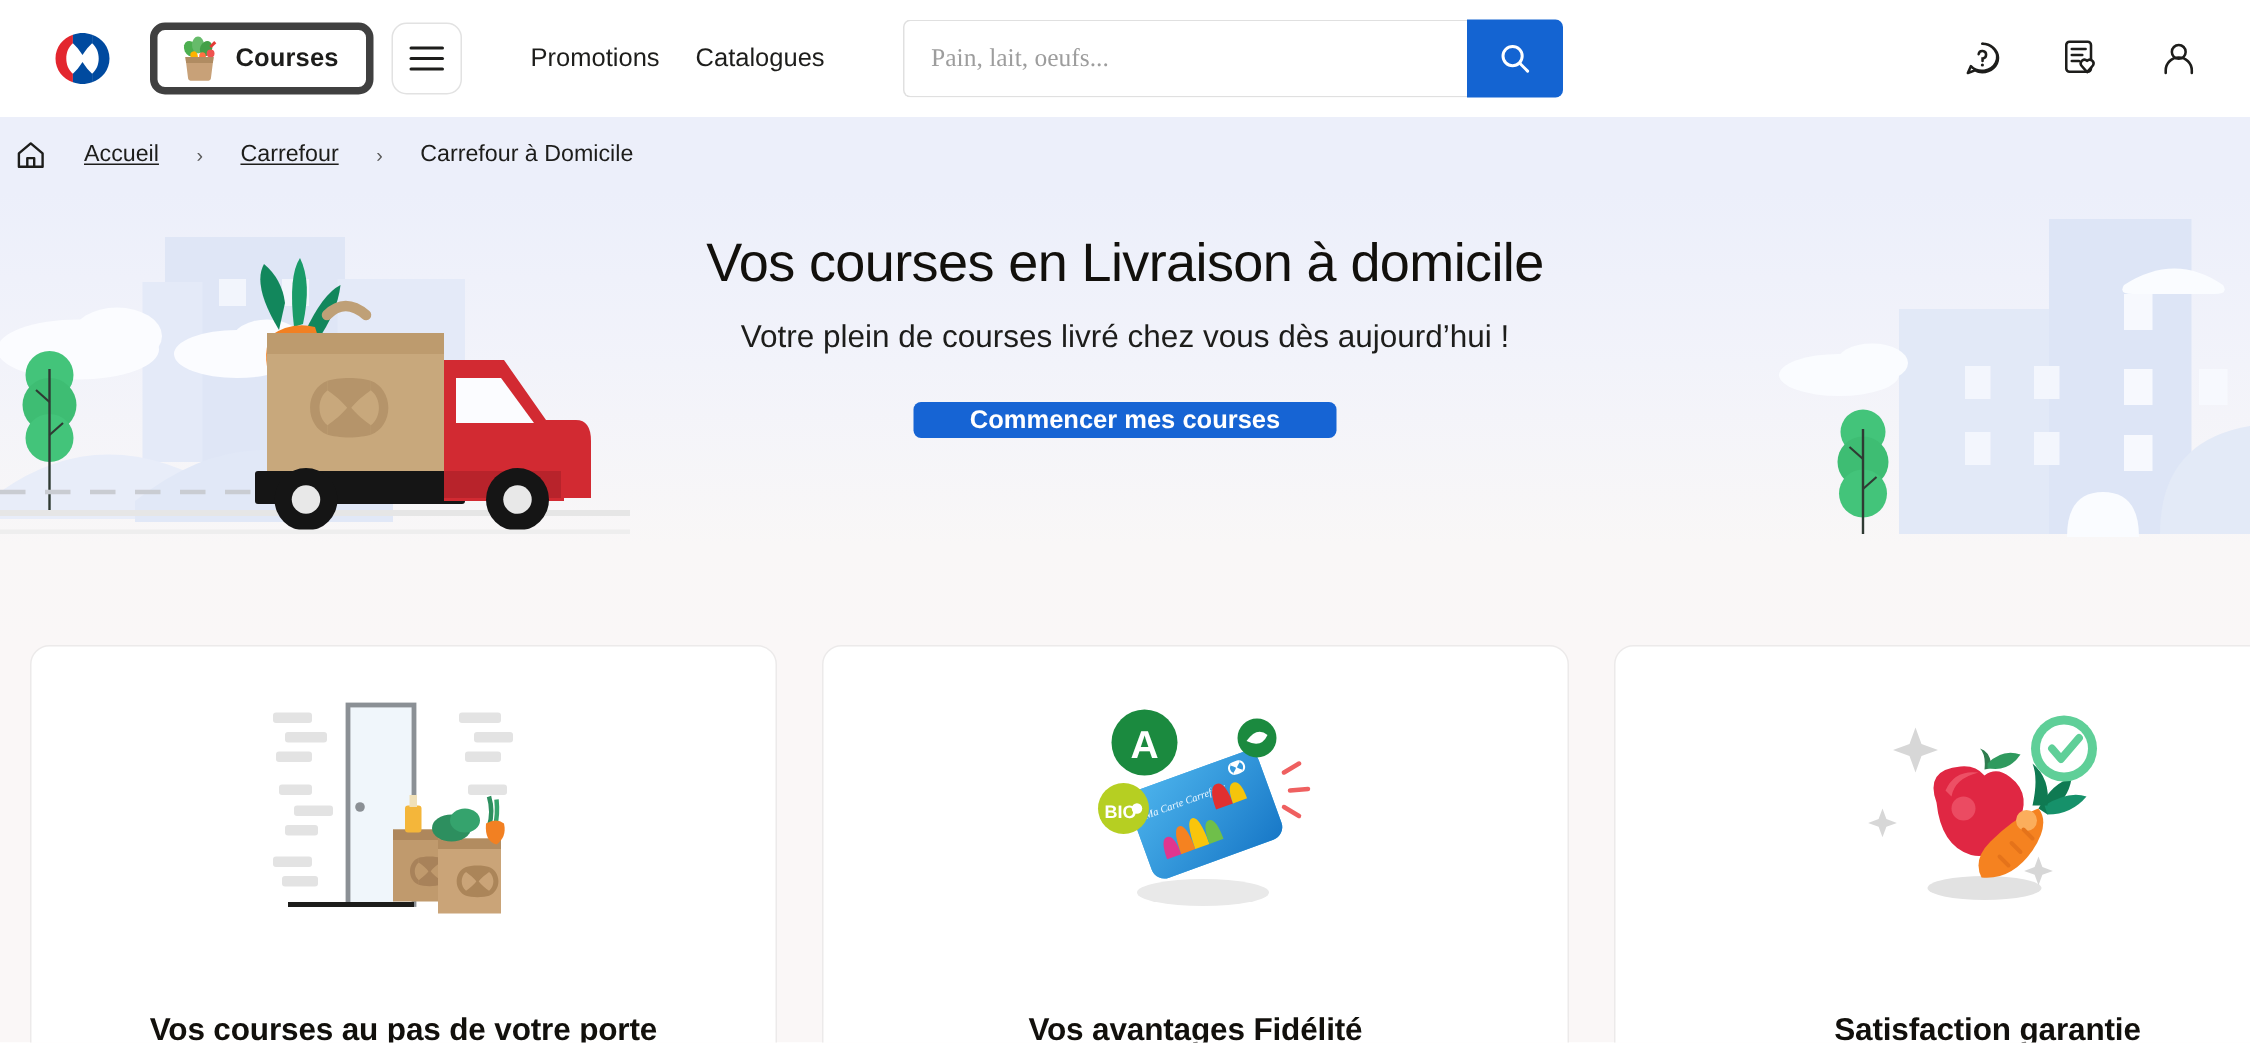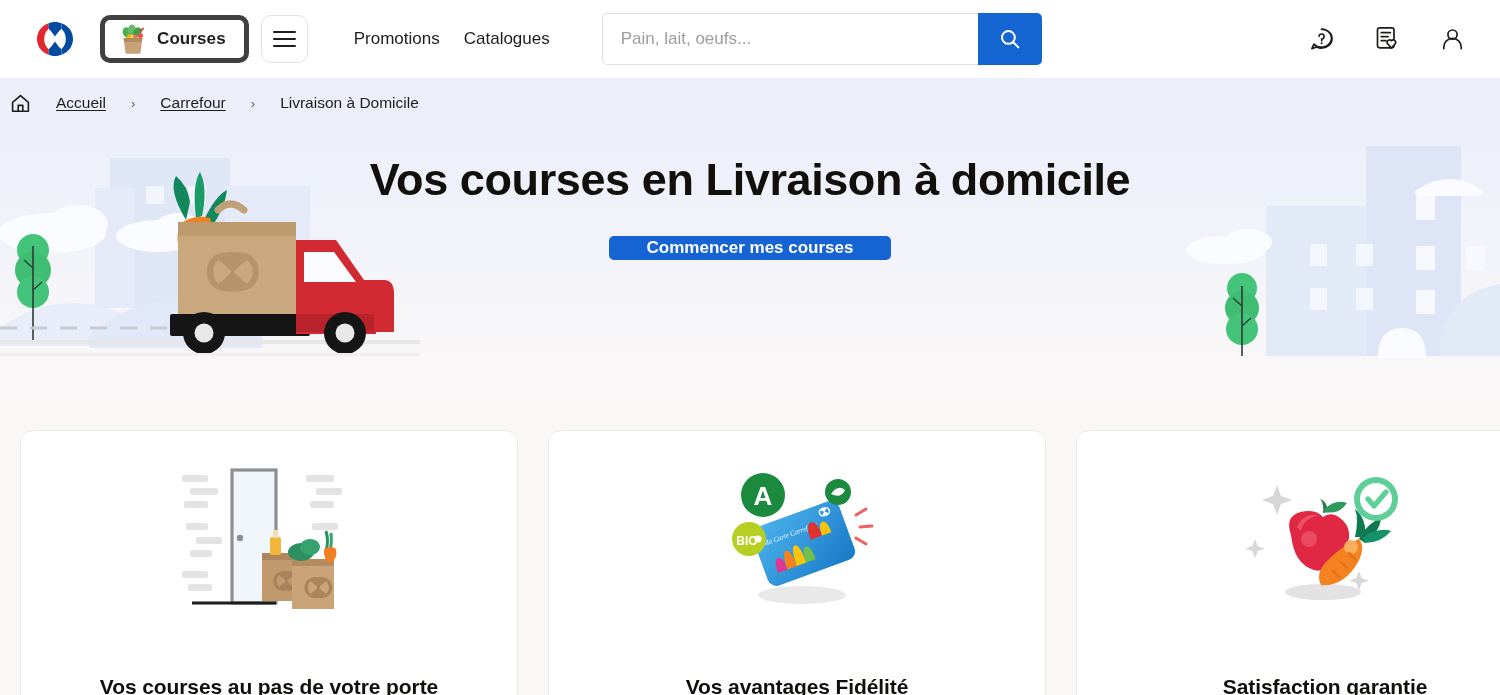--- a/index.html
+++ b/index.html
@@ -74,21 +74,21 @@
     flex: 0 0 auto;
   }
   .search-input {
     flex: 1 1 auto;
     height: 52px;
     border: 1px solid #e0e0e0;
     border-right: none;
     border-radius: 5px 0 0 5px;
     padding: 0 18px;
     font-size: 17px;
-    font-family: Liberation Sans, sans-serif;
+    font-family: Liberation Serif, serif;
     color: #1d1d1b;
     background: #fff;
     outline: none;
   }
   .search-input::placeholder { color: #9d9d9d; }
   .search-btn {
     width: 64px; height: 52px;
     background: #1464d2;
     border: none;
     border-radius: 0 5px 5px 0;
@@ -124,22 +124,22 @@
   .hero-art.left  { left: 0;  width: 420px; height: 100%; }
   .hero-art.right { right: 0; width: 330px; height: 100%; }
 
   .hero-content {
     position: relative;
     z-index: 5;
     text-align: center;
     padding-top: 28px;
   }
   .hero-title {
-    font-size: 45px;
-    font-weight: 700;
+    font-size: 36px;
+    font-weight: 400;
     letter-spacing: -0.4px;
     color: #12100c;
     line-height: 1.08;
   }
   .hero-sub {
     margin-top: 18px;
     font-size: 21px;
     color: #1d1d1b;
     font-weight: 400;
   }
@@ -275,21 +275,21 @@
     <span class="home-ico">
       <svg width="21" height="21" viewBox="0 0 21 21" aria-hidden="true">
         <path d="M2.6 9.3 L10.5 2.6 L18.4 9.3 L18.4 18.2 L2.6 18.2 Z" fill="none" stroke="#1d1d1b" stroke-width="1.6" stroke-linejoin="round"></path>
         <path d="M8.2 18.2 L8.2 12.4 L12.8 12.4 L12.8 18.2" fill="none" stroke="#1d1d1b" stroke-width="1.6" stroke-linejoin="round"></path>
       </svg>
     </span>
     <a href="#">Accueil</a>
     <span class="sep">›</span>
     <a href="#">Carrefour</a>
     <span class="sep">›</span>
-    <span class="current">Livraison à Domicile</span>
+    <span class="current">Carrefour à Domicile</span>
   </div>
 </div>
 
 <div class="hero">
 
   <div class="hero-art left">
     <svg width="420" height="302" viewBox="0 0 420 302" aria-hidden="true">
 
       <rect x="110" y="30" width="120" height="150" fill="#dfe6f6"></rect>
       <rect x="95" y="60" width="40" height="120" fill="#e4eaf8"></rect>
@@ -373,20 +373,21 @@
       <circle cx="72" cy="180" r="17" fill="#3ebd73"></circle>
       <circle cx="72" cy="201" r="16" fill="#43c47a"></circle>
       <line x1="72" y1="158" x2="72" y2="228" stroke="#2f3a33" stroke-width="1.6"></line>
       <line x1="72" y1="178" x2="63" y2="170" stroke="#2f3a33" stroke-width="1.4"></line>
       <line x1="72" y1="198" x2="81" y2="190" stroke="#2f3a33" stroke-width="1.4"></line>
     </svg>
   </div>
 
   <div class="hero-content">
     <h1 class="hero-title">Vos courses en Livraison à domicile</h1>
+    <p class="hero-sub">Votre plein de courses livré chez vous dès aujourd’hui !</p>
     <button class="hero-cta">Commencer mes courses</button>
   </div>
 </div>
 
 <div class="cards-band">
 
   <div class="card">
     <div class="card-art">
       <svg width="190" height="150" viewBox="0 0 190 150" aria-hidden="true">
         <g fill="#e3e3e3">

